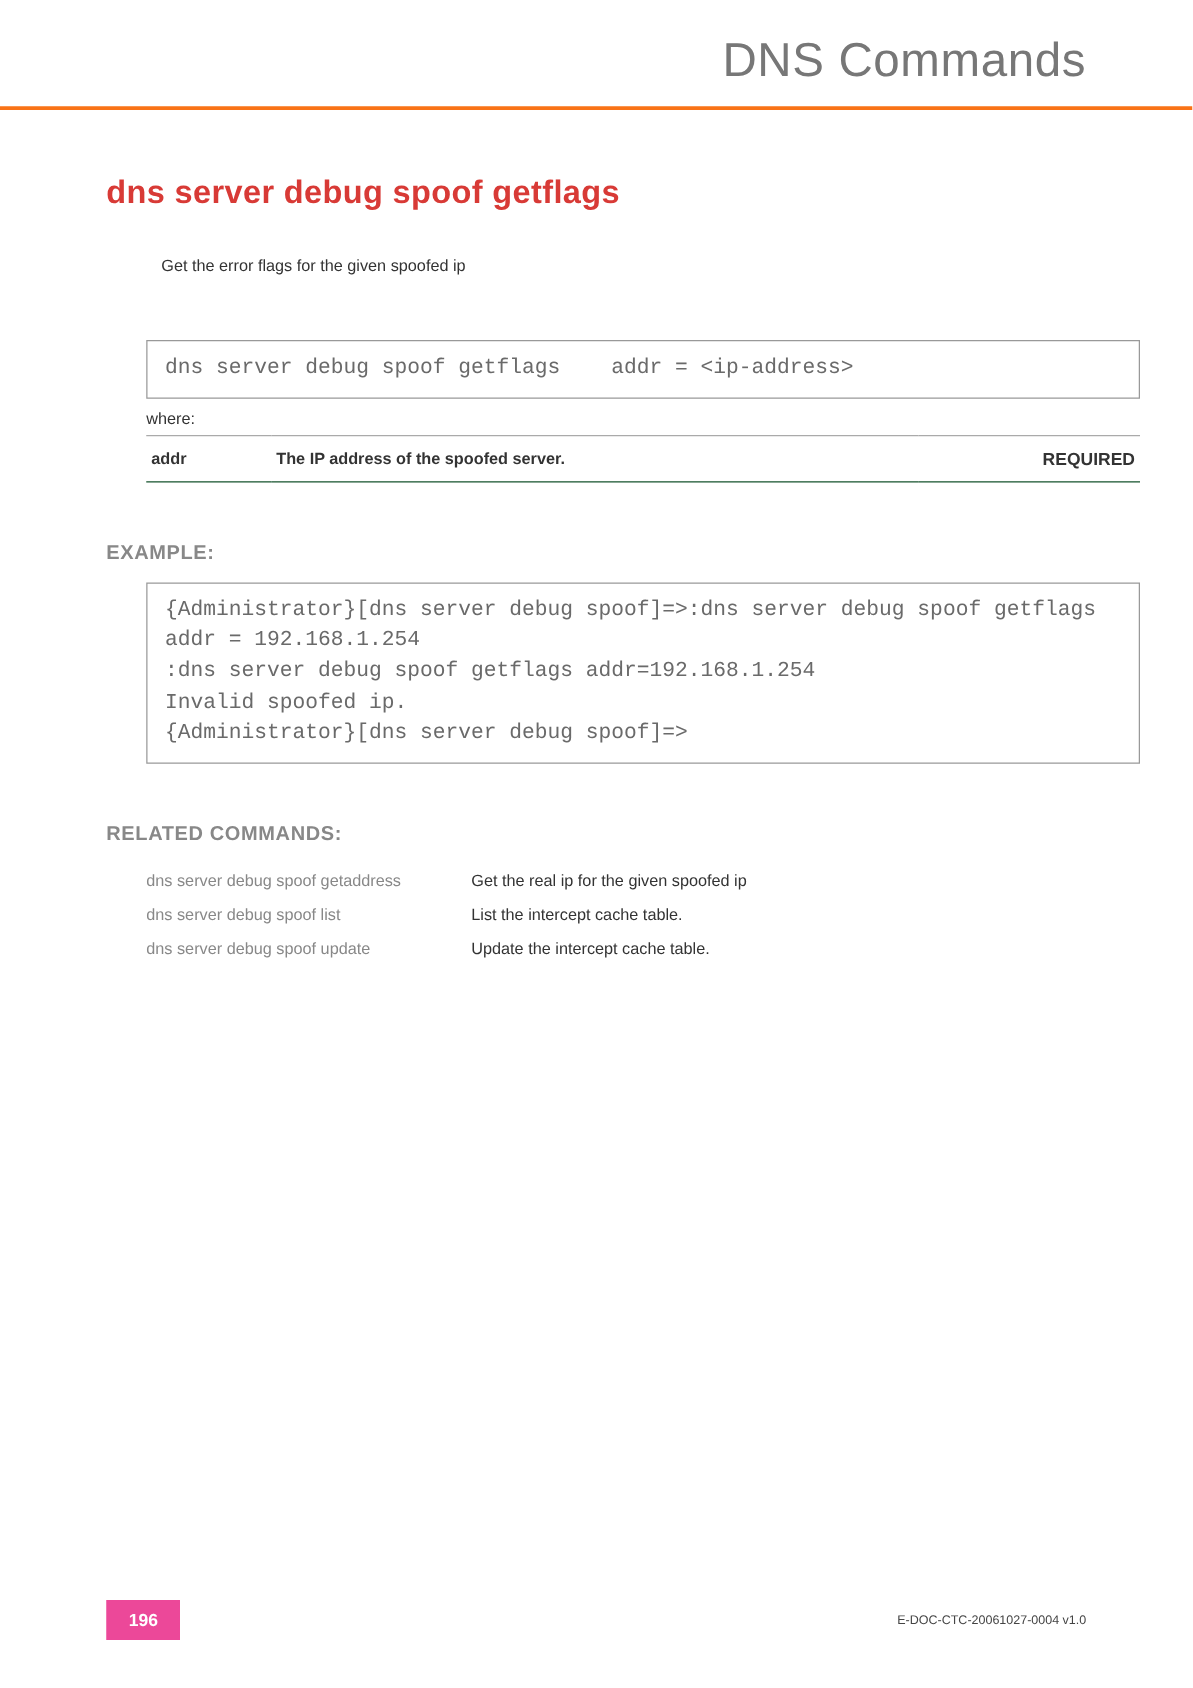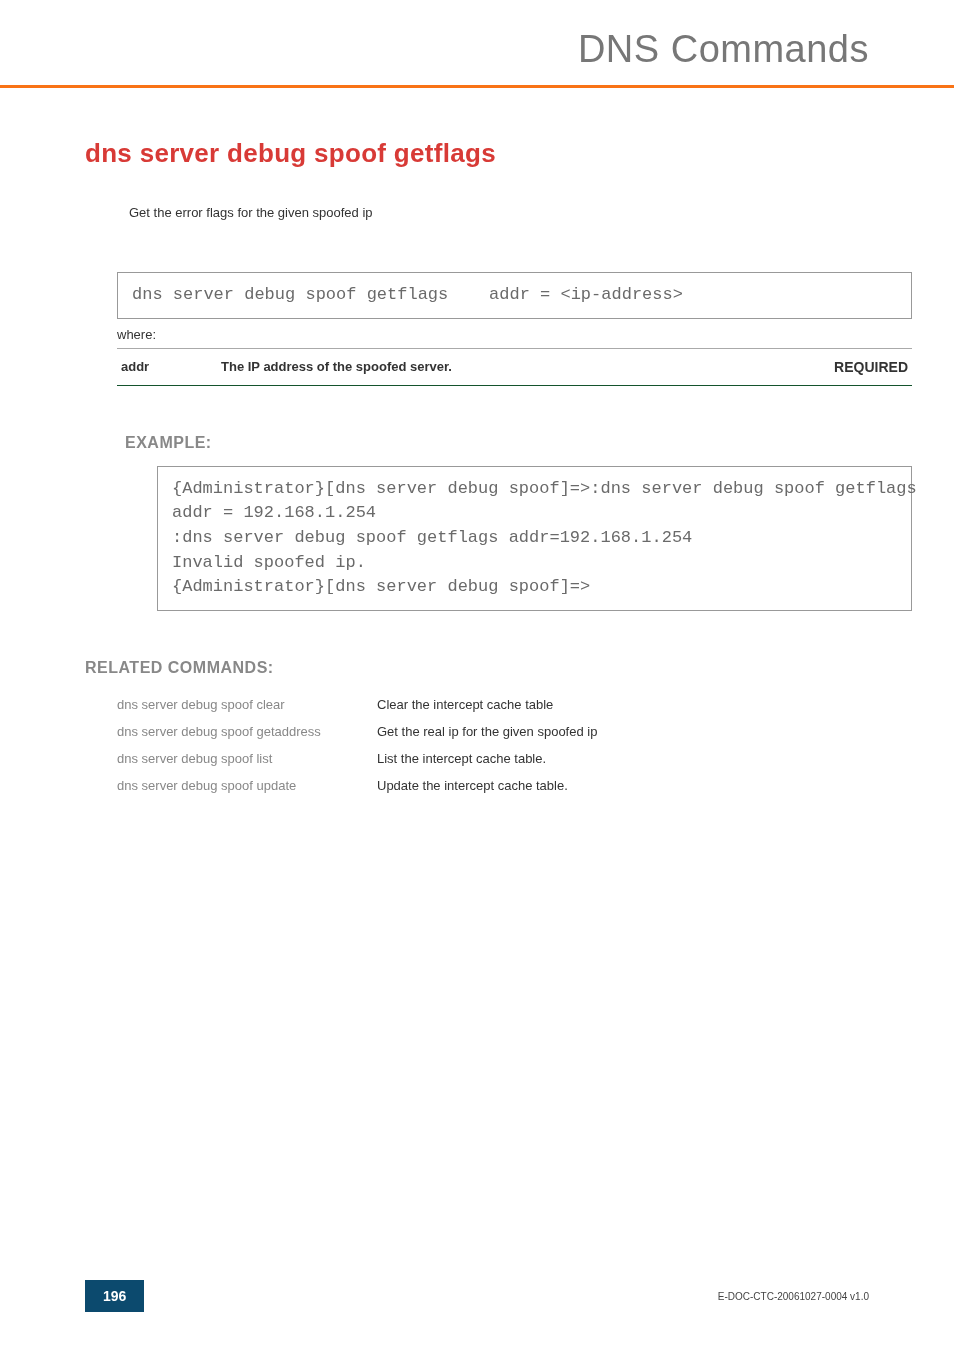--- a/index.html
+++ b/index.html
@@ -102,31 +102,31 @@
     position: absolute;
     bottom: 38px;
     left: 0;
     width: 100%;
     padding: 0 85px;
     display: flex;
     justify-content: space-between;
     align-items: center;
   }
   .page-badge {
-    background: #0c4a6e;
+    background: #ec4899;
     color: #fff;
     font-weight: bold;
     font-size: 14px;
     padding: 8px 18px;
   }
   .doc-id {
     font-size: 10px;
     color: #444;
   }
-  .example-section { margin-bottom: 48px; margin-left: 40px; }
+  .example-section { margin-bottom: 48px; }
 </style>
 </head>
 <body>
 
 <div class="header">
   <div class="header-title">DNS Commands</div>
 </div>
 
 <div class="content">
 
@@ -154,24 +154,20 @@
 addr = 192.168.1.254
 :dns server debug spoof getflags addr=192.168.1.254
 Invalid spoofed ip.
 {Administrator}[dns server debug spoof]=&gt;</div>
   </div>
 
   <div>
     <div class="section-heading">RELATED COMMANDS:</div>
     <table class="related-table">
       <tbody>
-          <tr>
-        <td><span class="related-link">dns server debug spoof clear</span></td>
-        <td class="related-desc">Clear the intercept cache table</td>
-      </tr>
       <tr>
         <td><span class="related-link">dns server debug spoof getaddress</span></td>
         <td class="related-desc">Get the real ip for the given spoofed ip</td>
       </tr>
       <tr>
         <td><span class="related-link">dns server debug spoof list</span></td>
         <td class="related-desc">List the intercept cache table.</td>
       </tr>
       <tr>
         <td><span class="related-link">dns server debug spoof update</span></td>

